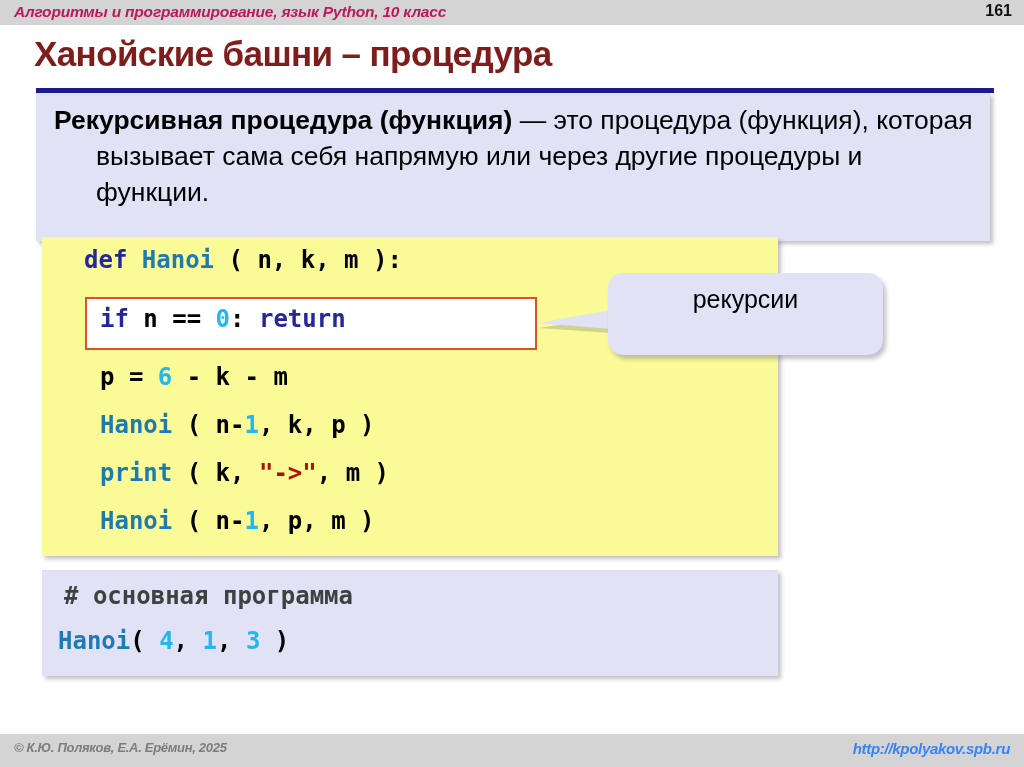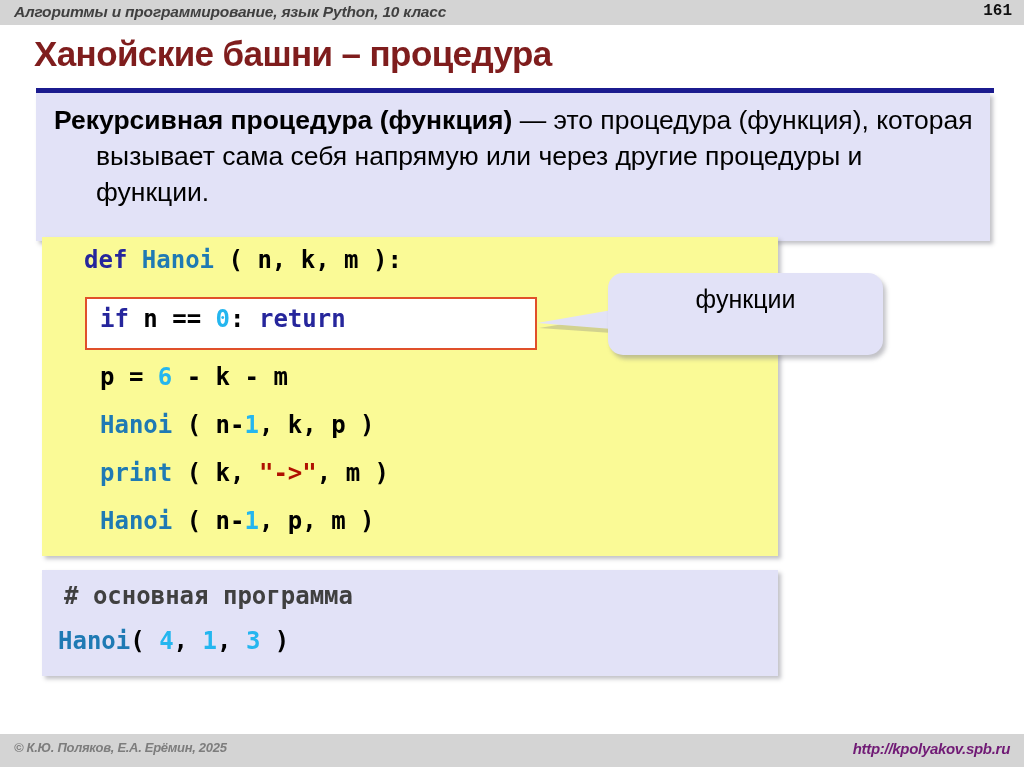--- a/index.html
+++ b/index.html
@@ -12,27 +12,27 @@
   }
 
   
   #header-band{
     position:absolute;left:0;top:0;width:1024px;height:25px;
     background:#d4d4d4;
   }
   #header-subject{
     position:absolute;left:14px;top:3px;
     font-style:italic;font-weight:bold;
-    font-size:15.5px;color:#404040;
+    font-size:15.5px;color:#be185d;
     letter-spacing:-0.2px;
     white-space:nowrap;
   }
   #page-number{
     position:absolute;right:12px;top:2px;
-    font-weight:bold;font-size:16px;color:#111111;font-family:Liberation Mono, monospace;
+    font-weight:bold;font-size:16px;color:#111111;
   }
 
   
   #slide-title{
     position:absolute;left:34px;top:34px;
     font-size:35px;font-weight:bold;color:#7f1d1d;
     letter-spacing:-0.6px;white-space:nowrap;
     font-family:"Liberation Sans", sans-serif;
   }
   #title-rule{
@@ -130,21 +130,21 @@
     position:absolute;left:0;top:734px;width:1024px;height:33px;
     background:#d4d4d4;
   }
   #footer-copyright{
     position:absolute;left:14px;top:740px;
     font-style:italic;font-weight:bold;font-size:13px;color:#7d7d7d;
     white-space:nowrap;letter-spacing:-0.3px;
   }
   #footer-url{
     position:absolute;right:14px;top:740px;
-    font-style:italic;font-weight:bold;font-size:15px;color:#701a75;
+    font-style:italic;font-weight:bold;font-size:15px;color:#3b82f6;
     white-space:nowrap;letter-spacing:-0.3px;
   }
 </style>
 </head>
 <body>
 
 <div id="header-band"></div>
 <div id="header-subject">Алгоритмы и программирование, язык Python, 10 класс</div>
 <div id="page-number">161</div>
 
@@ -171,21 +171,21 @@
 <div class="code-line" style="left:100px;top:411px;"><span class="fname">Hanoi</span><span class="plain"> </span><span class="plain">( n-</span><span class="num">1</span><span class="plain">, k, p )</span></div>
 
 <div class="code-line" style="left:100px;top:459px;"><span class="fname">print</span><span class="plain"> </span><span class="plain">( k, </span><span class="str">"-&gt;"</span><span class="plain">, m )</span></div>
 
 <div class="code-line" style="left:100px;top:507px;"><span class="fname">Hanoi</span><span class="plain"> </span><span class="plain">( n-</span><span class="num">1</span><span class="plain">, p, m )</span></div>
 
 <div id="callout-pointer-shadow"></div>
 <div id="callout-pointer"></div>
 <div id="callout">
   <div id="callout-text">
-    <div>функции</div>
+    <div>рекурсии</div>
   </div>
 </div>
 
 <div id="code-block-call"></div>
 
 <div class="code-line comment" style="left:64px;top:582px;"># основная программа</div>
 
 <div class="code-line" style="left:58px;top:627px;"><span class="fname">Hanoi</span><span class="plain">( </span><span class="num">4</span><span class="plain">, </span><span class="num">1</span><span class="plain">, </span><span class="num">3</span><span class="plain"> )</span></div>
 
 <div id="footer-band"></div>

